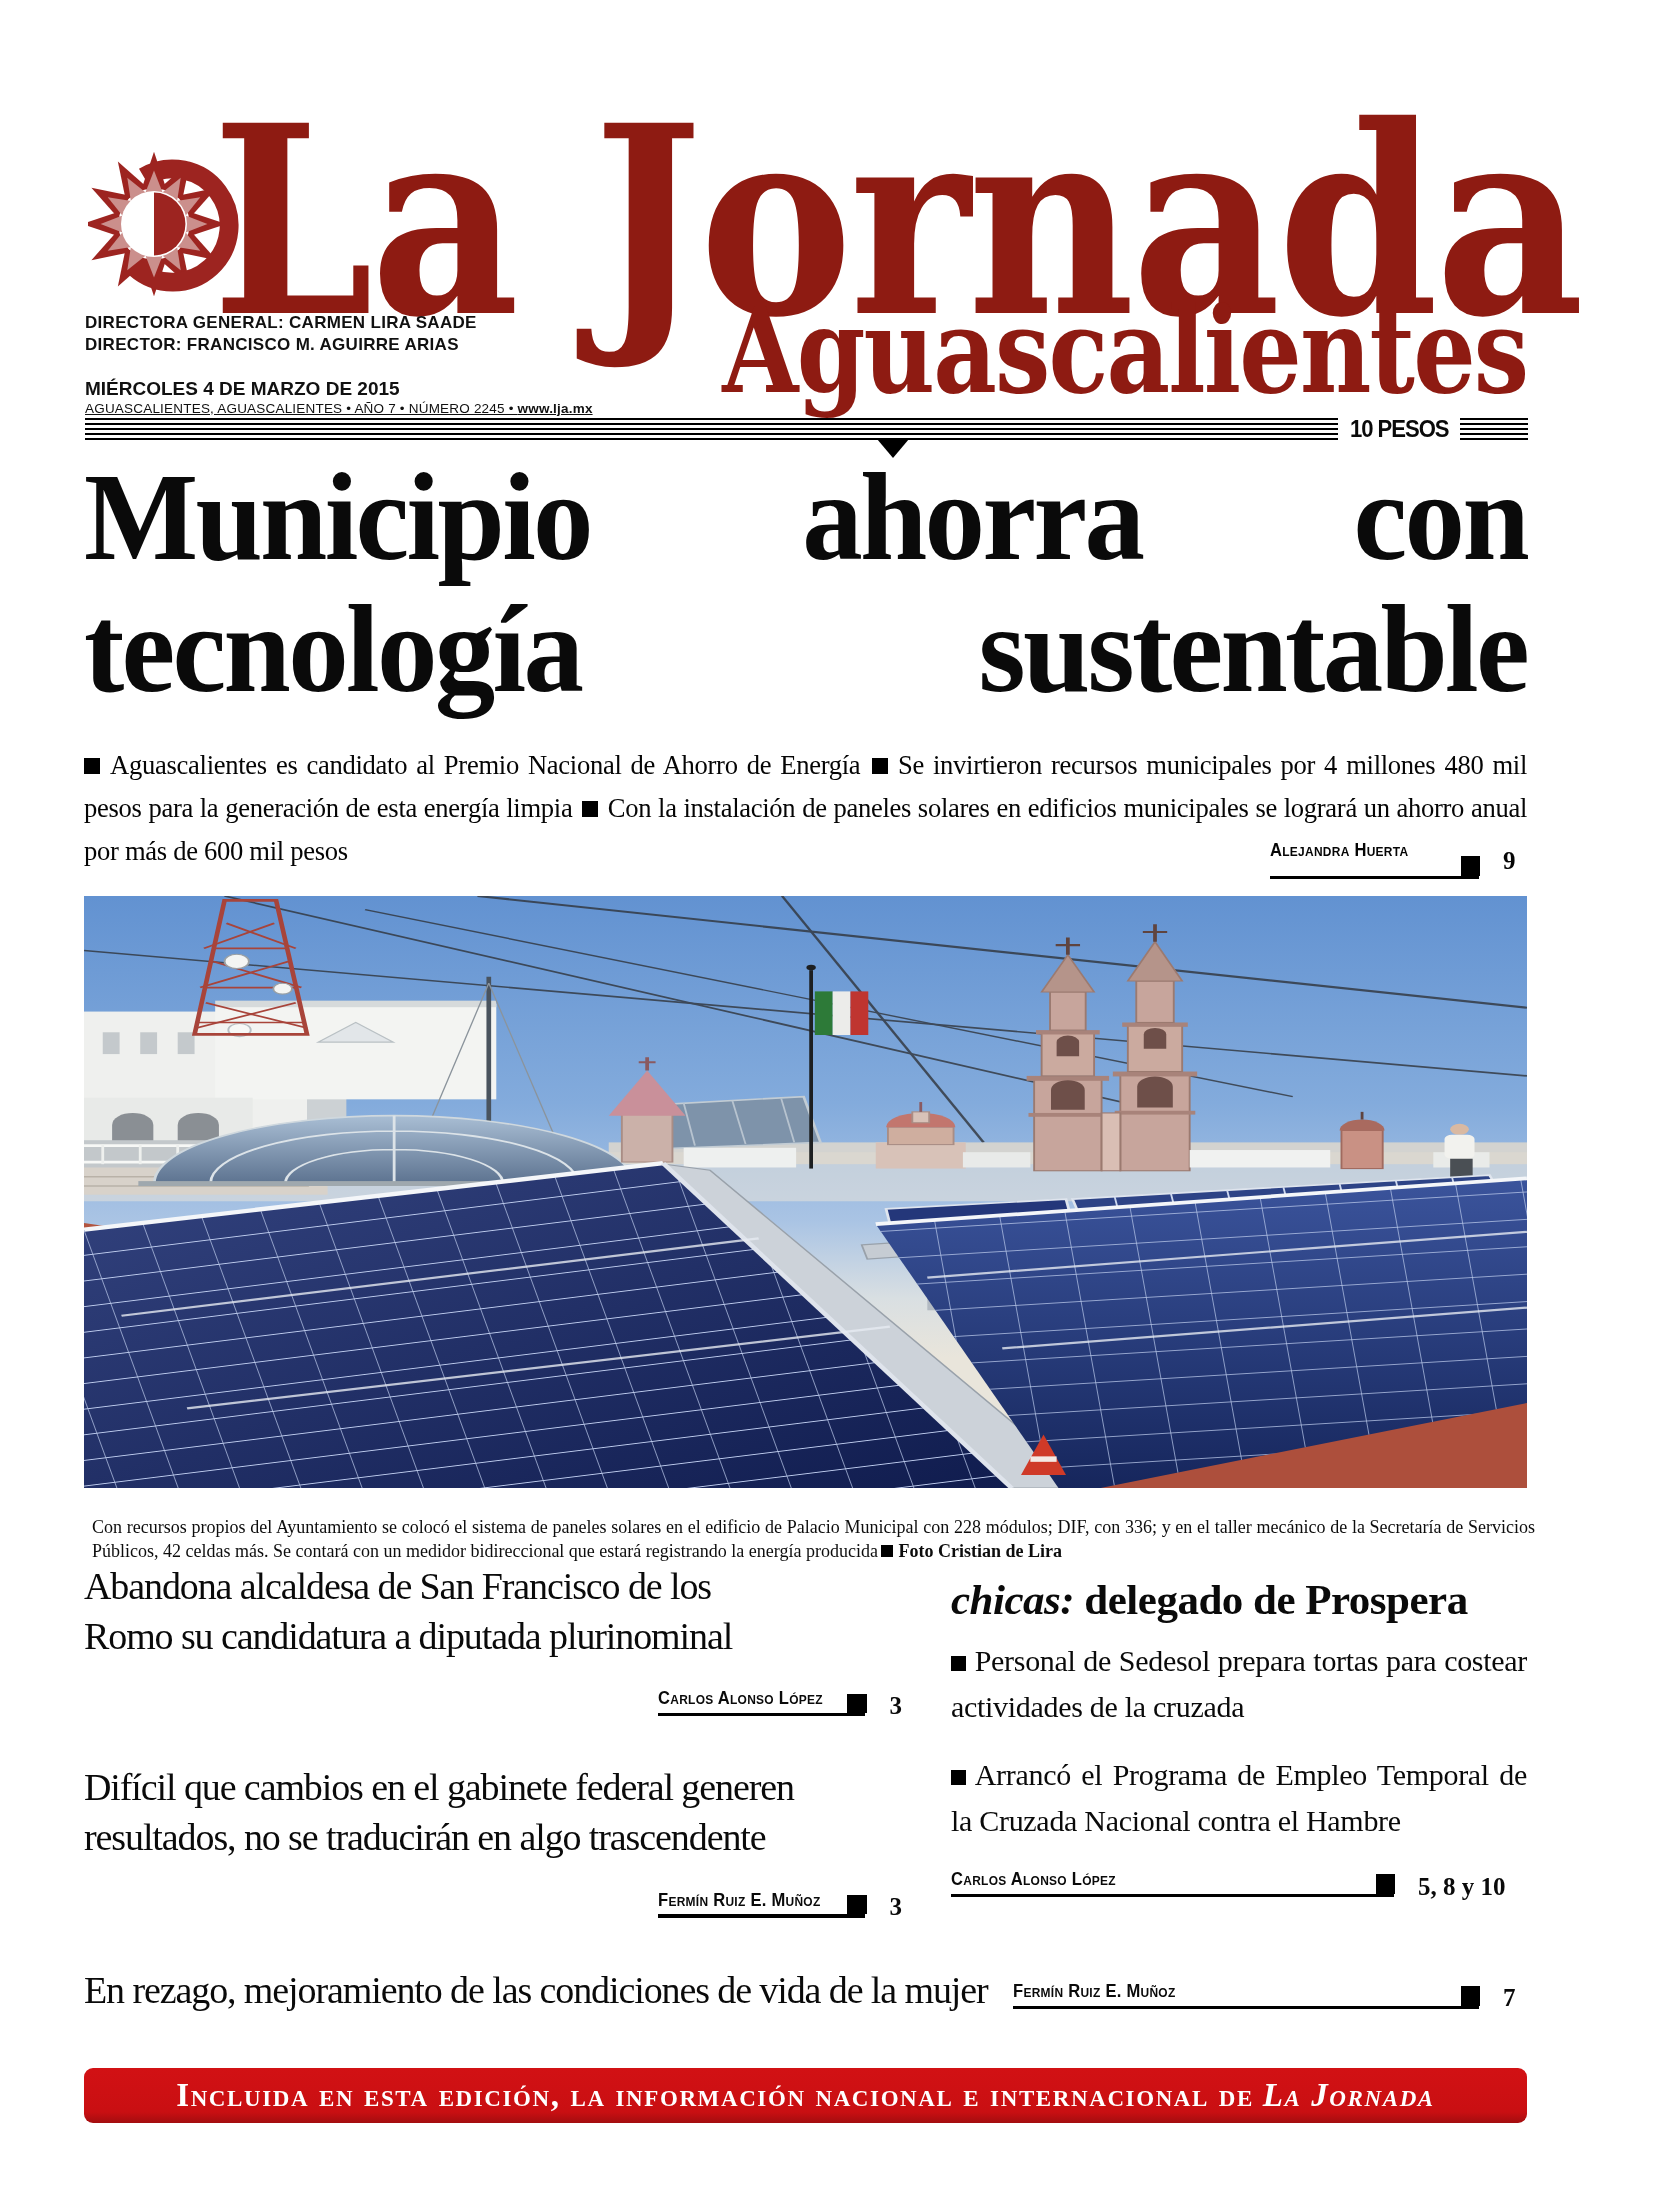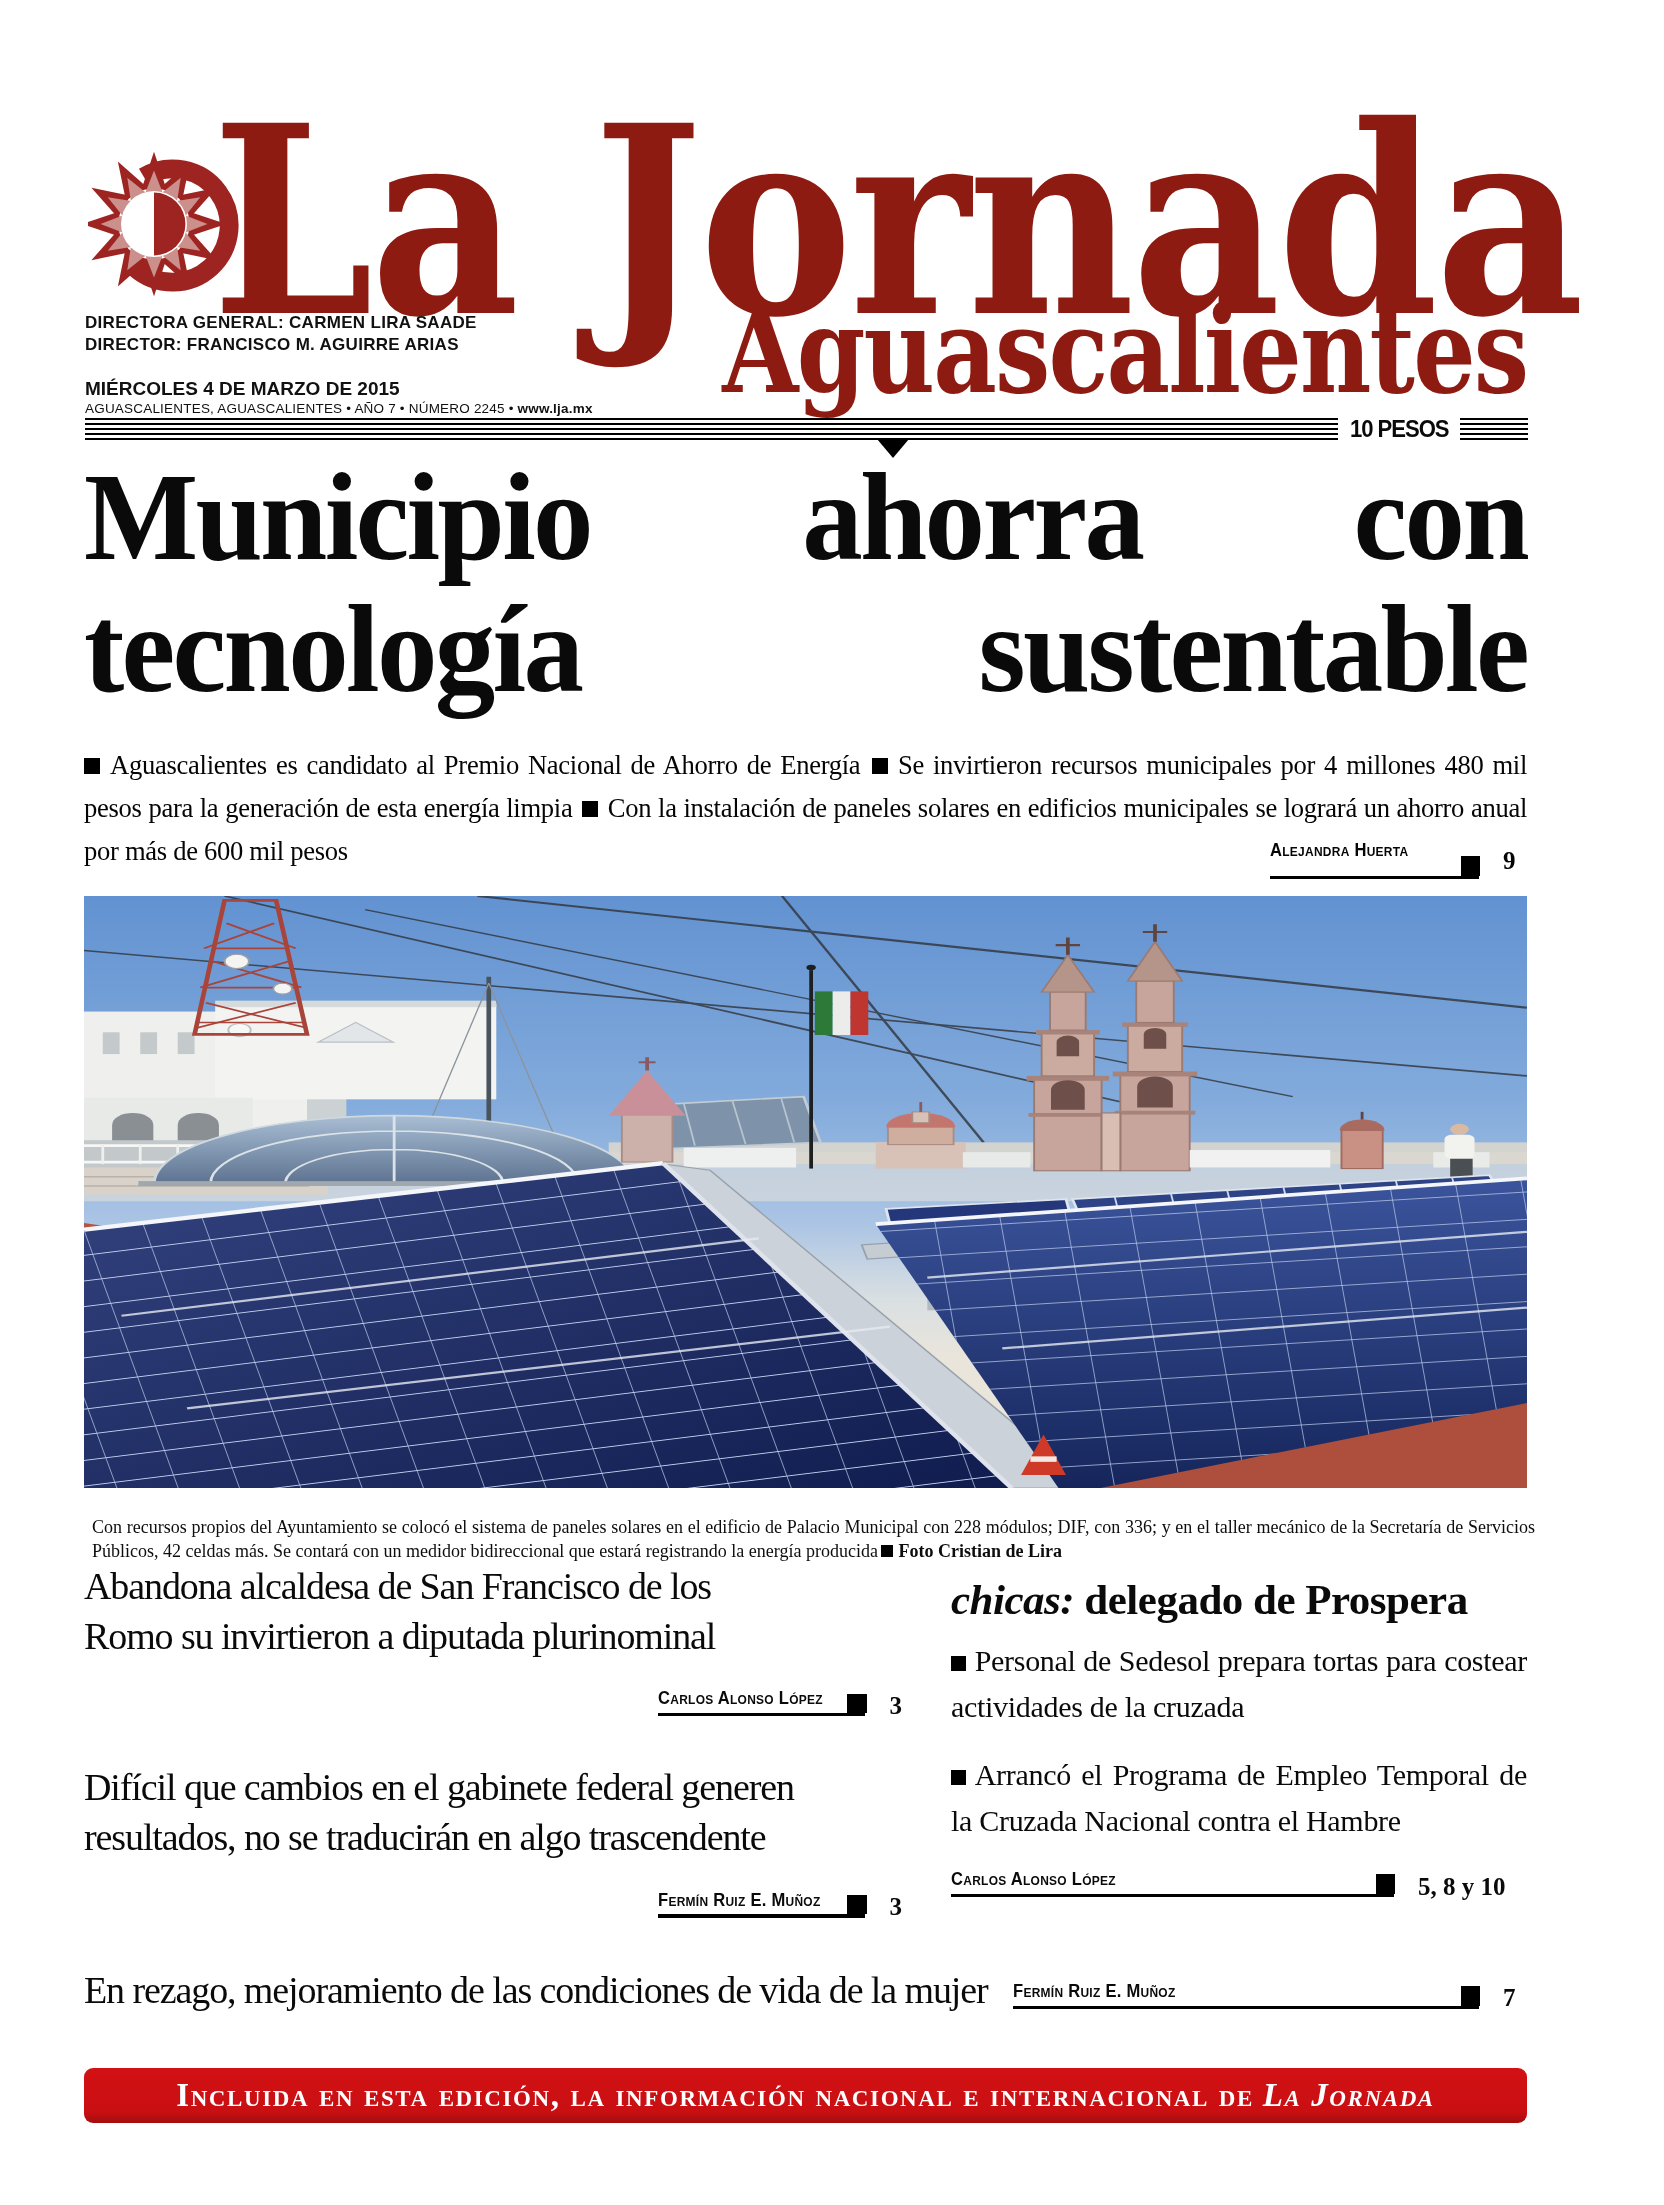--- a/index.html
+++ b/index.html
@@ -11,21 +11,21 @@
   .logotype{position:absolute;left:212px;top:91px;font-family:"DejaVu Serif","Liberation Serif",serif;
             font-weight:bold;font-size:261px;line-height:1;color:#8e1b12;white-space:nowrap;
             transform:scaleX(.88);transform-origin:left top;letter-spacing:-3.3px;}
   .edition{position:absolute;right:138px;top:293px;font-family:"DejaVu Serif","Liberation Serif",serif;
            font-weight:bold;font-size:117px;line-height:1;color:#8e1b12;white-space:nowrap;
            transform:scaleX(.84);transform-origin:right top;letter-spacing:-2.2px;}
   .staff{position:absolute;left:85px;top:312px;font-family:"Liberation Sans",sans-serif;
          font-weight:bold;font-size:17px;line-height:22px;letter-spacing:0.3px;color:#111;}
   .dateline{position:absolute;left:85px;top:377px;font-family:"Liberation Sans",sans-serif;color:#111;}
   .dateline .date{font-weight:bold;font-size:19px;line-height:23px;}
-  .dateline .issue{font-size:13.5px;line-height:18.4px;letter-spacing:0.2px;}
+  .dateline .issue{font-size:13.5px;line-height:18.4px;letter-spacing:0.2px;text-decoration:underline;}
   .dateline .issue b{font-size:13.5px;}
 
   .rules-row{position:absolute;left:85px;width:1443px;top:417px;height:24px;display:flex;align-items:center;}
   .rules{height:23px;background:repeating-linear-gradient(to bottom,#000 0 1.6px,transparent 1.6px 5.1px);}
   .rules.flex1{flex:1;}
   .rules.short{width:68px;}
   .price{font-family:"Liberation Sans",sans-serif;font-weight:bold;font-size:24px;letter-spacing:-1.1px;
          padding:0 7.6px;white-space:nowrap;transform:scaleX(.92);}
   .notch{position:absolute;left:792px;top:22px;width:0;height:0;
          border-left:16.3px solid transparent;border-right:16.3px solid transparent;border-top:19.5px solid #000;}
@@ -352,21 +352,21 @@
 
   <p class="caption">
     <span>Con recursos propios del Ayuntamiento se colocó el sistema de paneles solares en el edificio de Palacio Municipal con 228 módulos; DIF, con 336; y en el taller mecánico de la Secretaría de Servicios Públicos, 42 celdas más. Se contará con un medidor bidireccional que estará registrando la energía producida</span><span class="csq"></span><b>Foto Cristian de Lira</b>
   </p>
 
   <section class="below">
     <div class="col-left">
       <article class="art">
         <h2>
           <span class="l">Abandona alcaldesa de San Francisco de los</span>
-          <span class="l">Romo su invirtieron a diputada plurinominal</span>
+          <span class="l">Romo su candidatura a diputada plurinominal</span>
         </h2>
         <div class="byl">
           <span class="name">Carlos Alonso López</span>
           <span class="rule"></span>
           <span class="sq"></span>
           <span class="pg">3</span>
         </div>
       </article>
       <article class="art art2">
         <h2>

